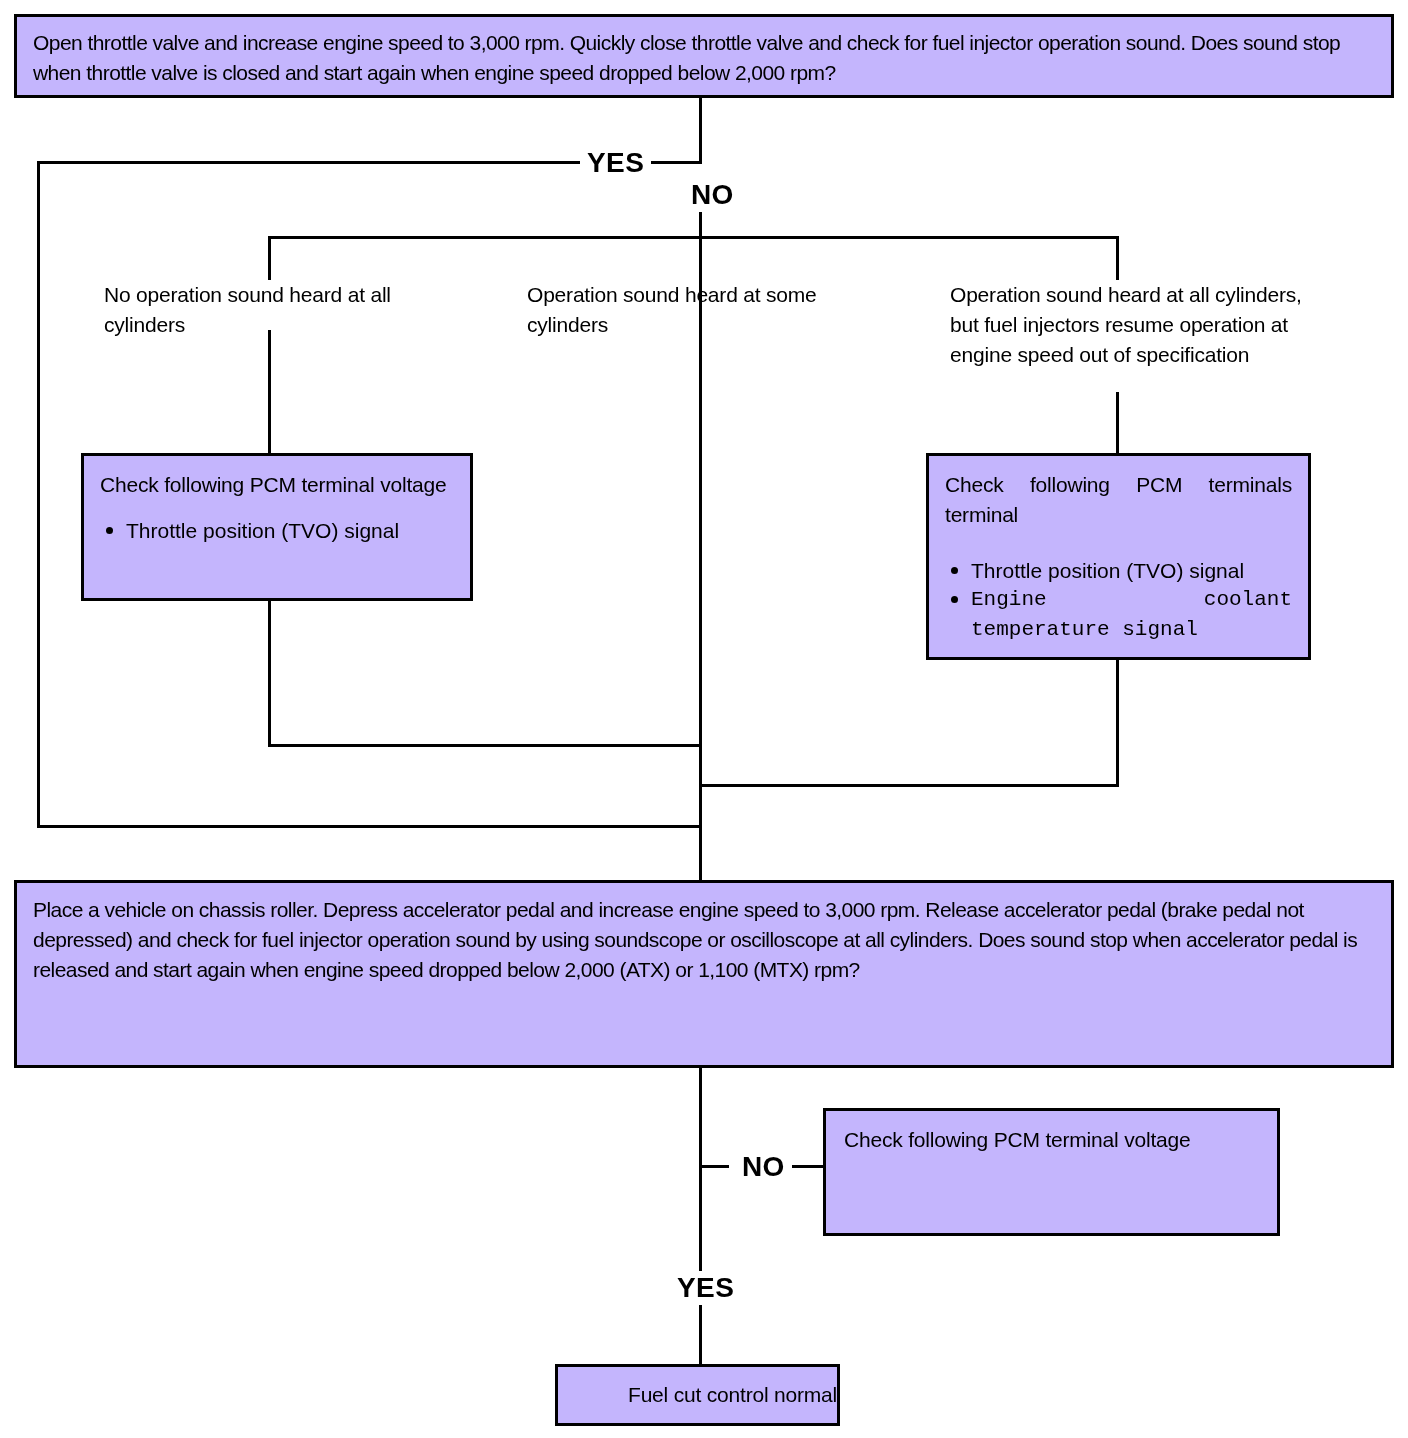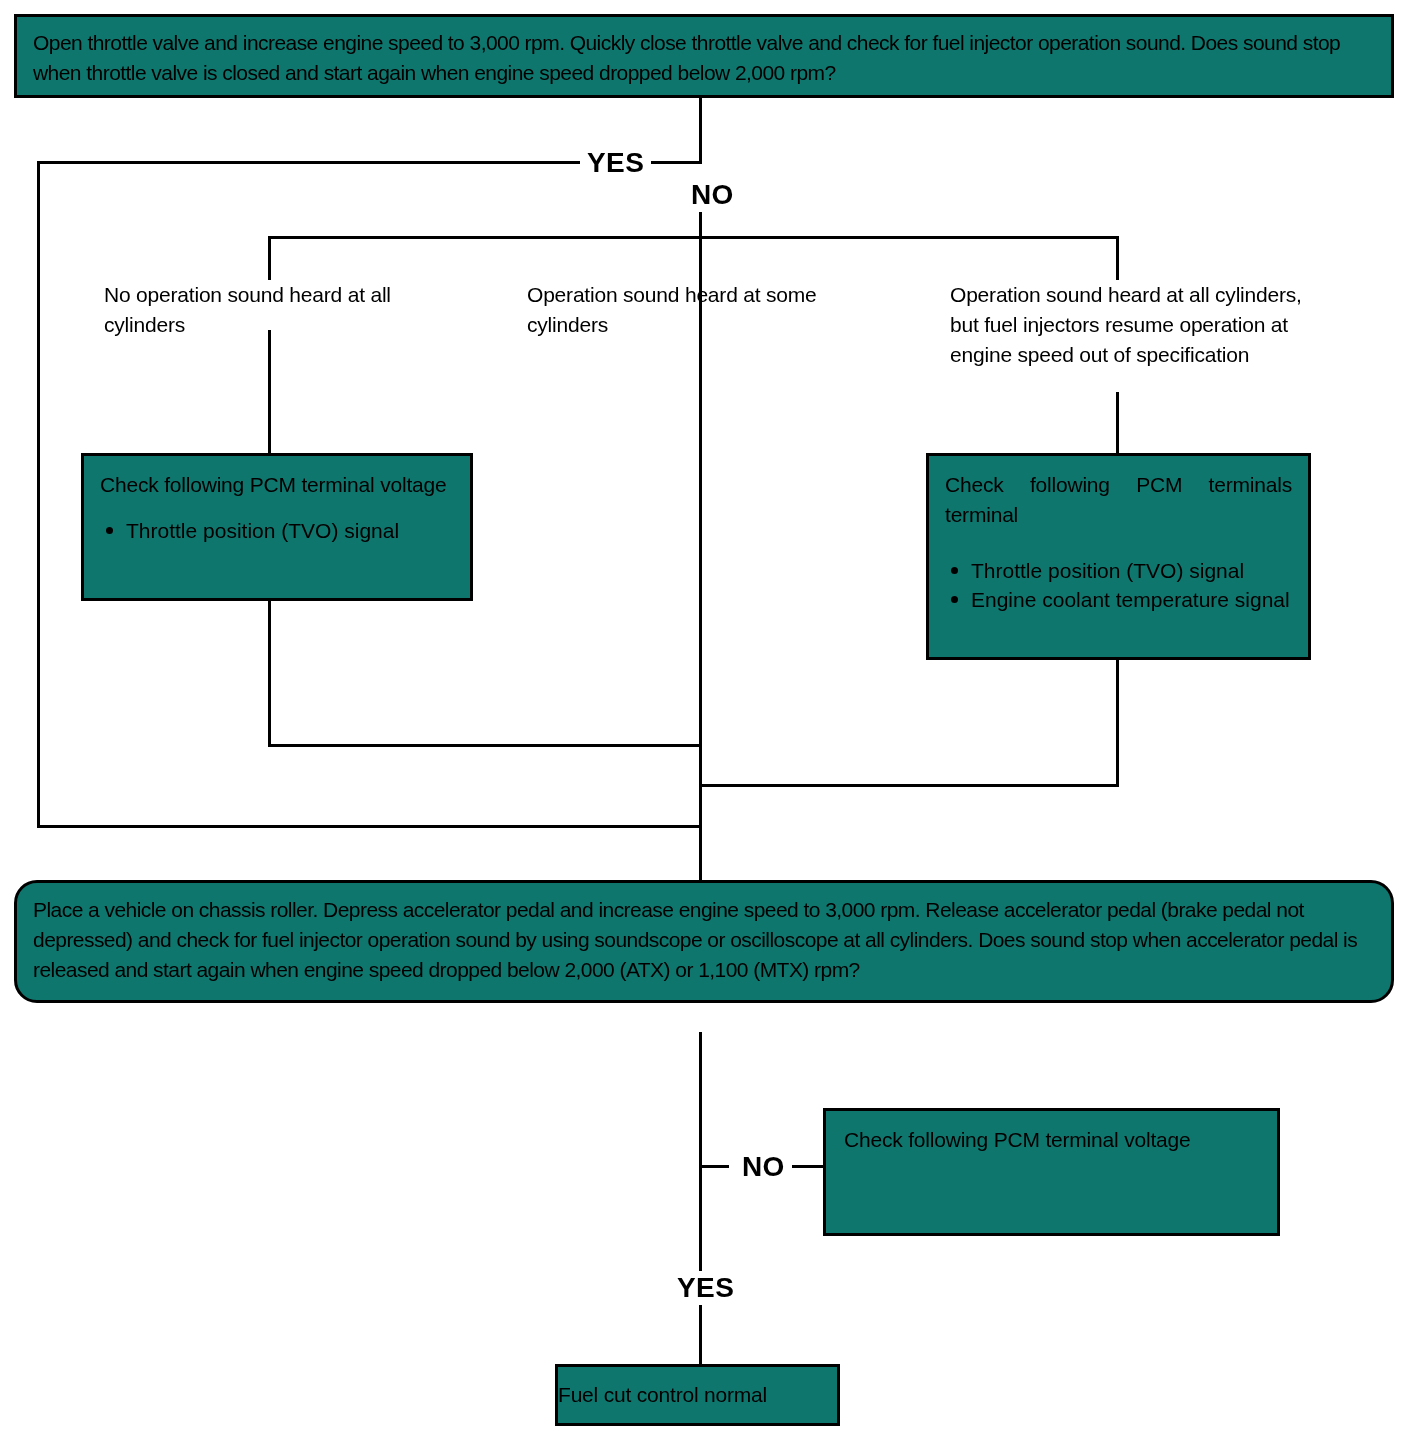--- a/index.html
+++ b/index.html
@@ -18,21 +18,21 @@
     height: 1438px;
     background: #ffffff;
     overflow: hidden;
   }
 
   
   .box {
     position: absolute;
     box-sizing: border-box;
     border: 3px solid #000000;
-    background: #0f766e;
+    background: #c4b5fd;
     z-index: 3;
   }
   .box-inner {
     padding: 10px 14px;
   }
   .ptxt {
     font-size: 21px;
     line-height: 1.42;
     margin: 0;
     letter-spacing: -0.2px;
@@ -147,34 +147,34 @@
     </div>
   </div>
 
 
   <div class="box" style="left:926px; top:453px; width:385px; height:207px;">
     <div class="box-inner" style="padding:14px 16px;">
       <p class="ptxt justified">Check following PCM terminals terminal</p>
       <div class="gap-md"></div>
       <ul class="bullets">
         <li>Throttle position (TVO) signal</li>
-        <li class="justified" style="text-align:justify; text-align-last:left;">Engine coolant temperature signal</li>
+        <li class="justified" style="text-align:justify; text-align-last:left;font-family:Liberation Mono, monospace;">Engine coolant temperature signal</li>
       </ul>
     </div>
   </div>
 
   <div class="ln lnv" style="left:268px; top:601px; width:3px; height:145px;"></div>
   <div class="ln lnh" style="left:268px; top:744px; width:434px; height:3px;"></div>
 
   <div class="ln lnv" style="left:699px; top:579px; width:3px; height:60px;"></div>
 
   <div class="ln lnv" style="left:1116px; top:660px; width:3px; height:126px;"></div>
   <div class="ln lnh" style="left:699px; top:784px; width:420px; height:3px;"></div>
 
-  <div class="box" style="left:14px; top:880px; width:1380px; height:123px;border-radius:23px;">
+  <div class="box" style="left:14px; top:880px; width:1380px; height:188px;">
     <div class="box-inner" style="padding:12px 16px;">
       <p class="ptxt tight">Place a vehicle on chassis roller. Depress accelerator pedal and increase engine speed to 3,000 rpm. Release accelerator pedal (brake pedal not depressed) and check for fuel injector operation sound by using soundscope or oscilloscope at all cylinders. Does sound stop when accelerator pedal is released and start again when engine speed dropped below 2,000 (ATX) or 1,100 (MTX) rpm?</p>
     </div>
   </div>
 
   <div class="ln lnv" style="left:699px; top:1032px; width:3px; height:333px;"></div>
 
   <div class="ln lnh" style="left:699px; top:1165px; width:30px; height:3px;"></div>
   <div class="yn" style="left:735px; top:1150px;">NO</div>
   <div class="ln lnh" style="left:788px; top:1165px; width:38px; height:3px;"></div>
@@ -183,17 +183,17 @@
     <div class="box-inner" style="padding:14px 18px;">
       <p class="ptxt">Check following PCM terminal voltage</p>
       <div class="gap-sm"></div>
     </div>
   </div>
 
   <div class="yn" style="left:670px; top:1271px;">YES</div>
 
   <div class="box" style="left:555px; top:1364px; width:285px; height:62px;">
     <div class="box-inner" style="padding:0;">
-      <p class="ptxt" style="line-height:56px; text-align:left;">Fuel cut control normal</p>
+      <p class="ptxt" style="line-height:56px; text-align:right;">Fuel cut control normal</p>
     </div>
   </div>
 
 </div>
 
 </body></html>

